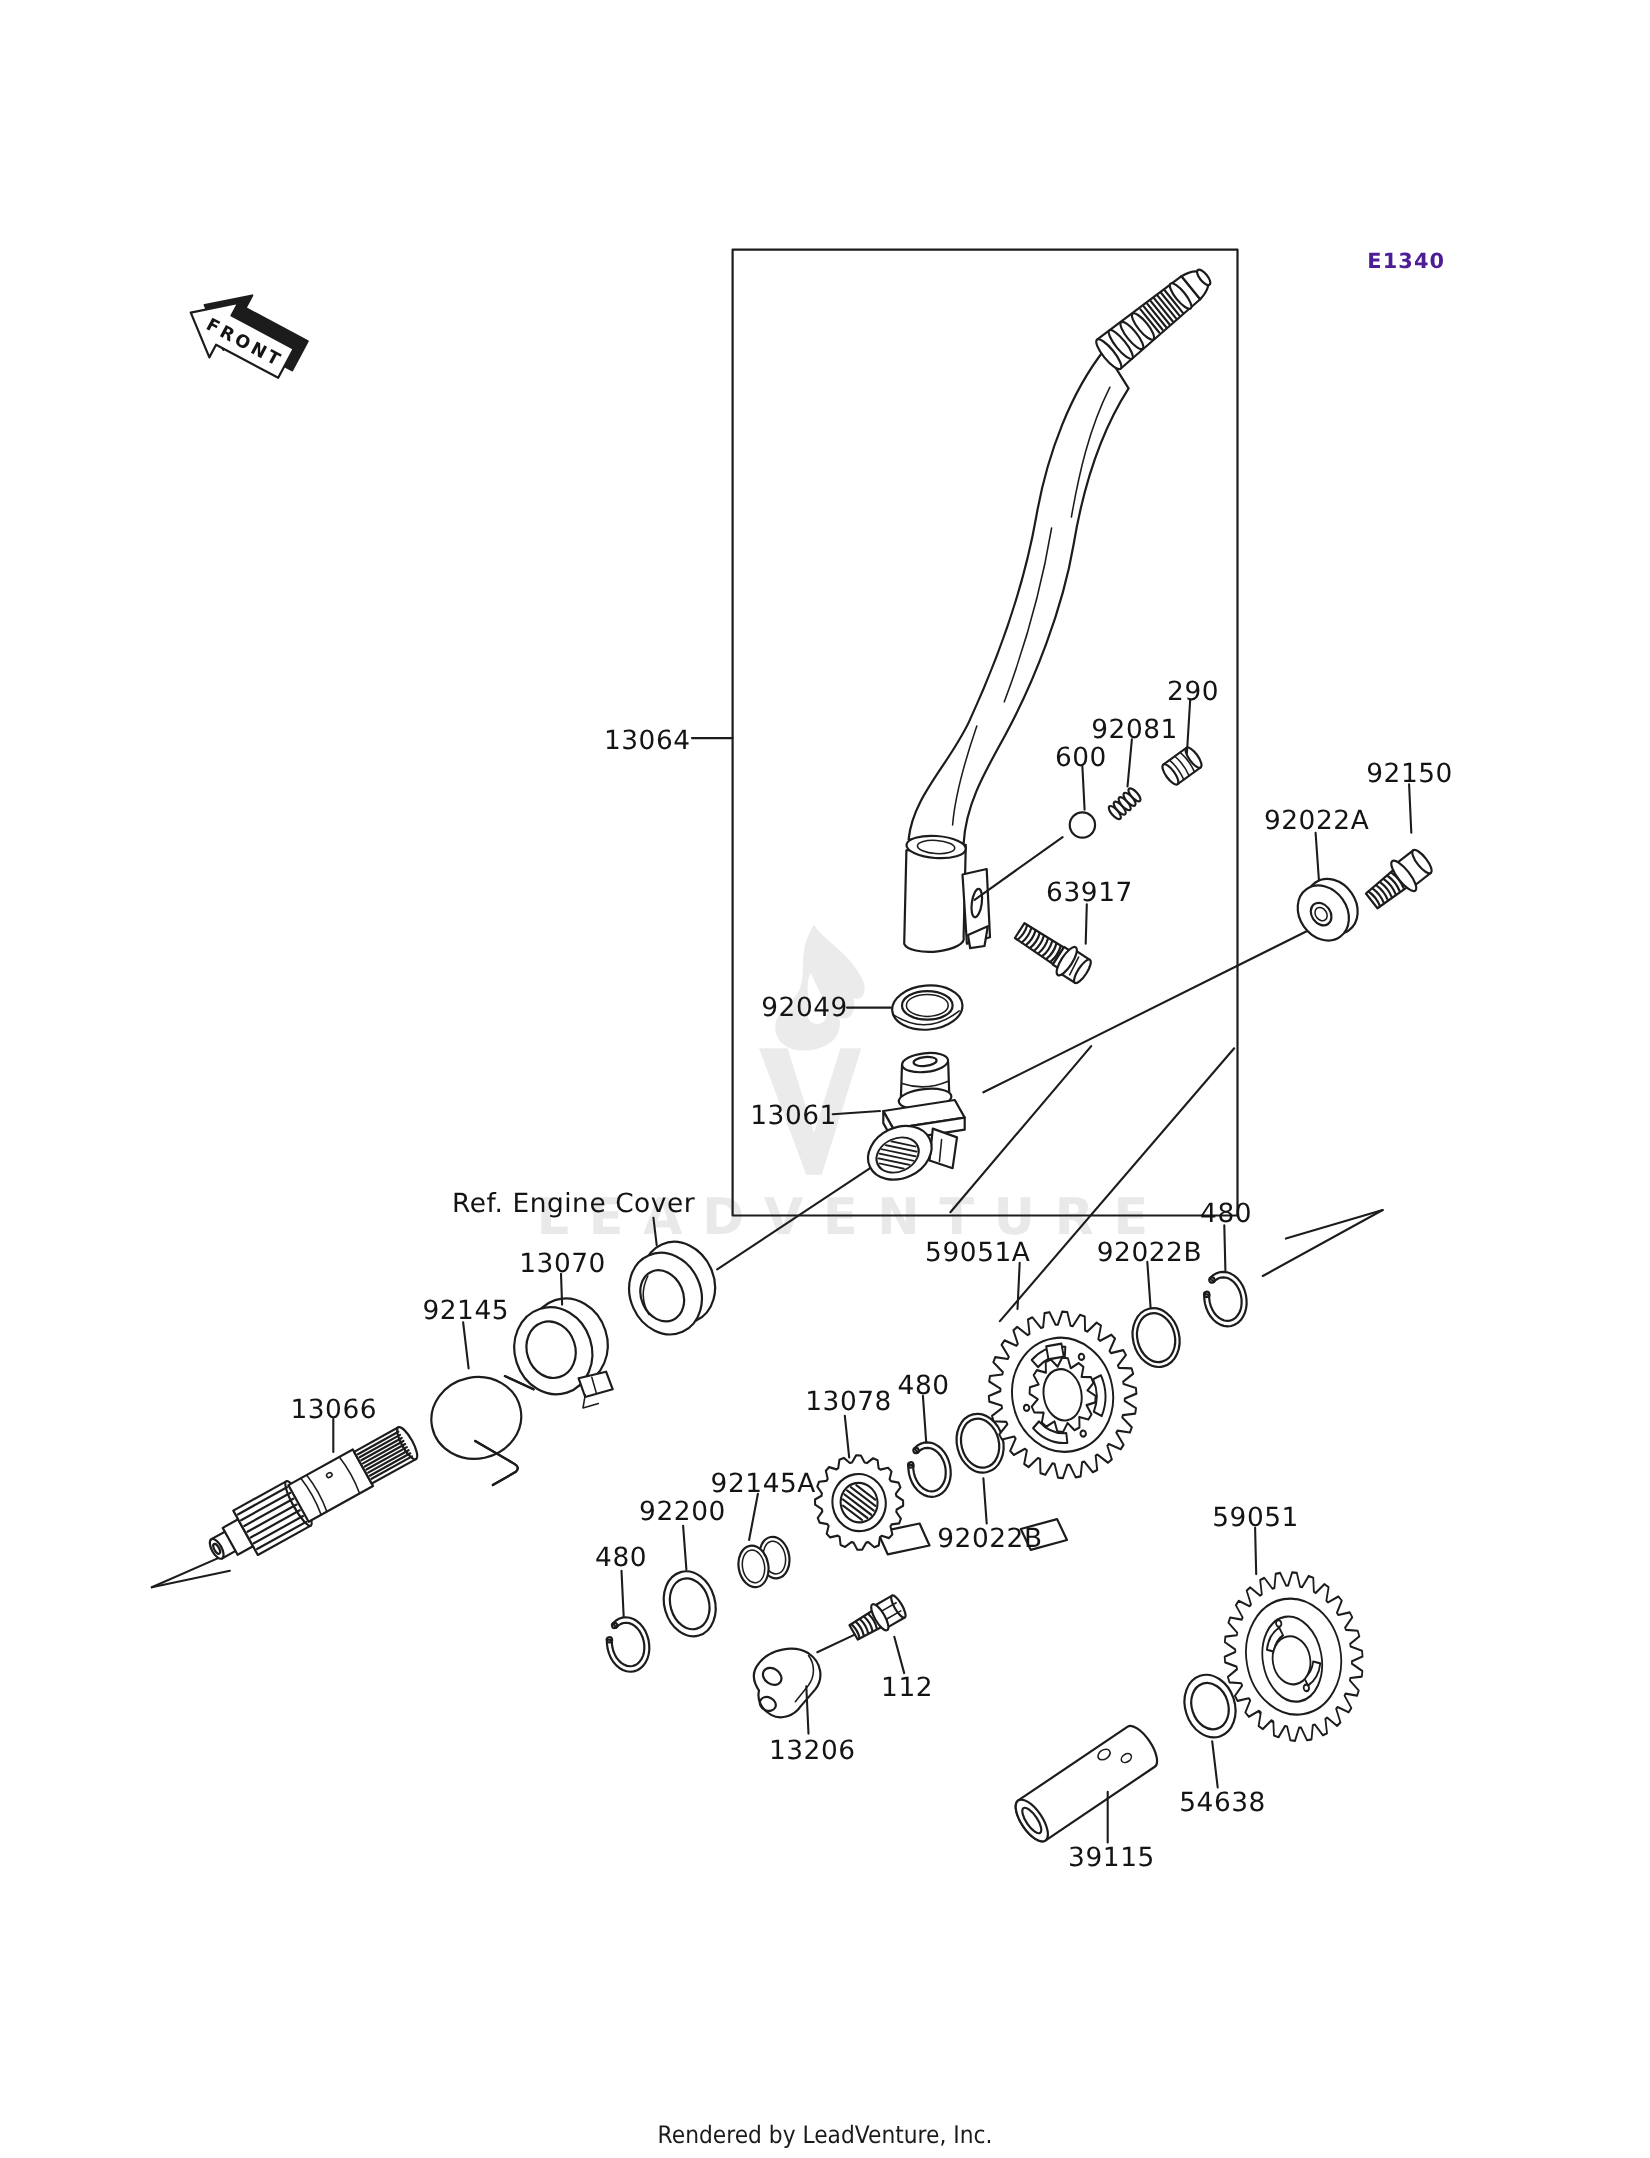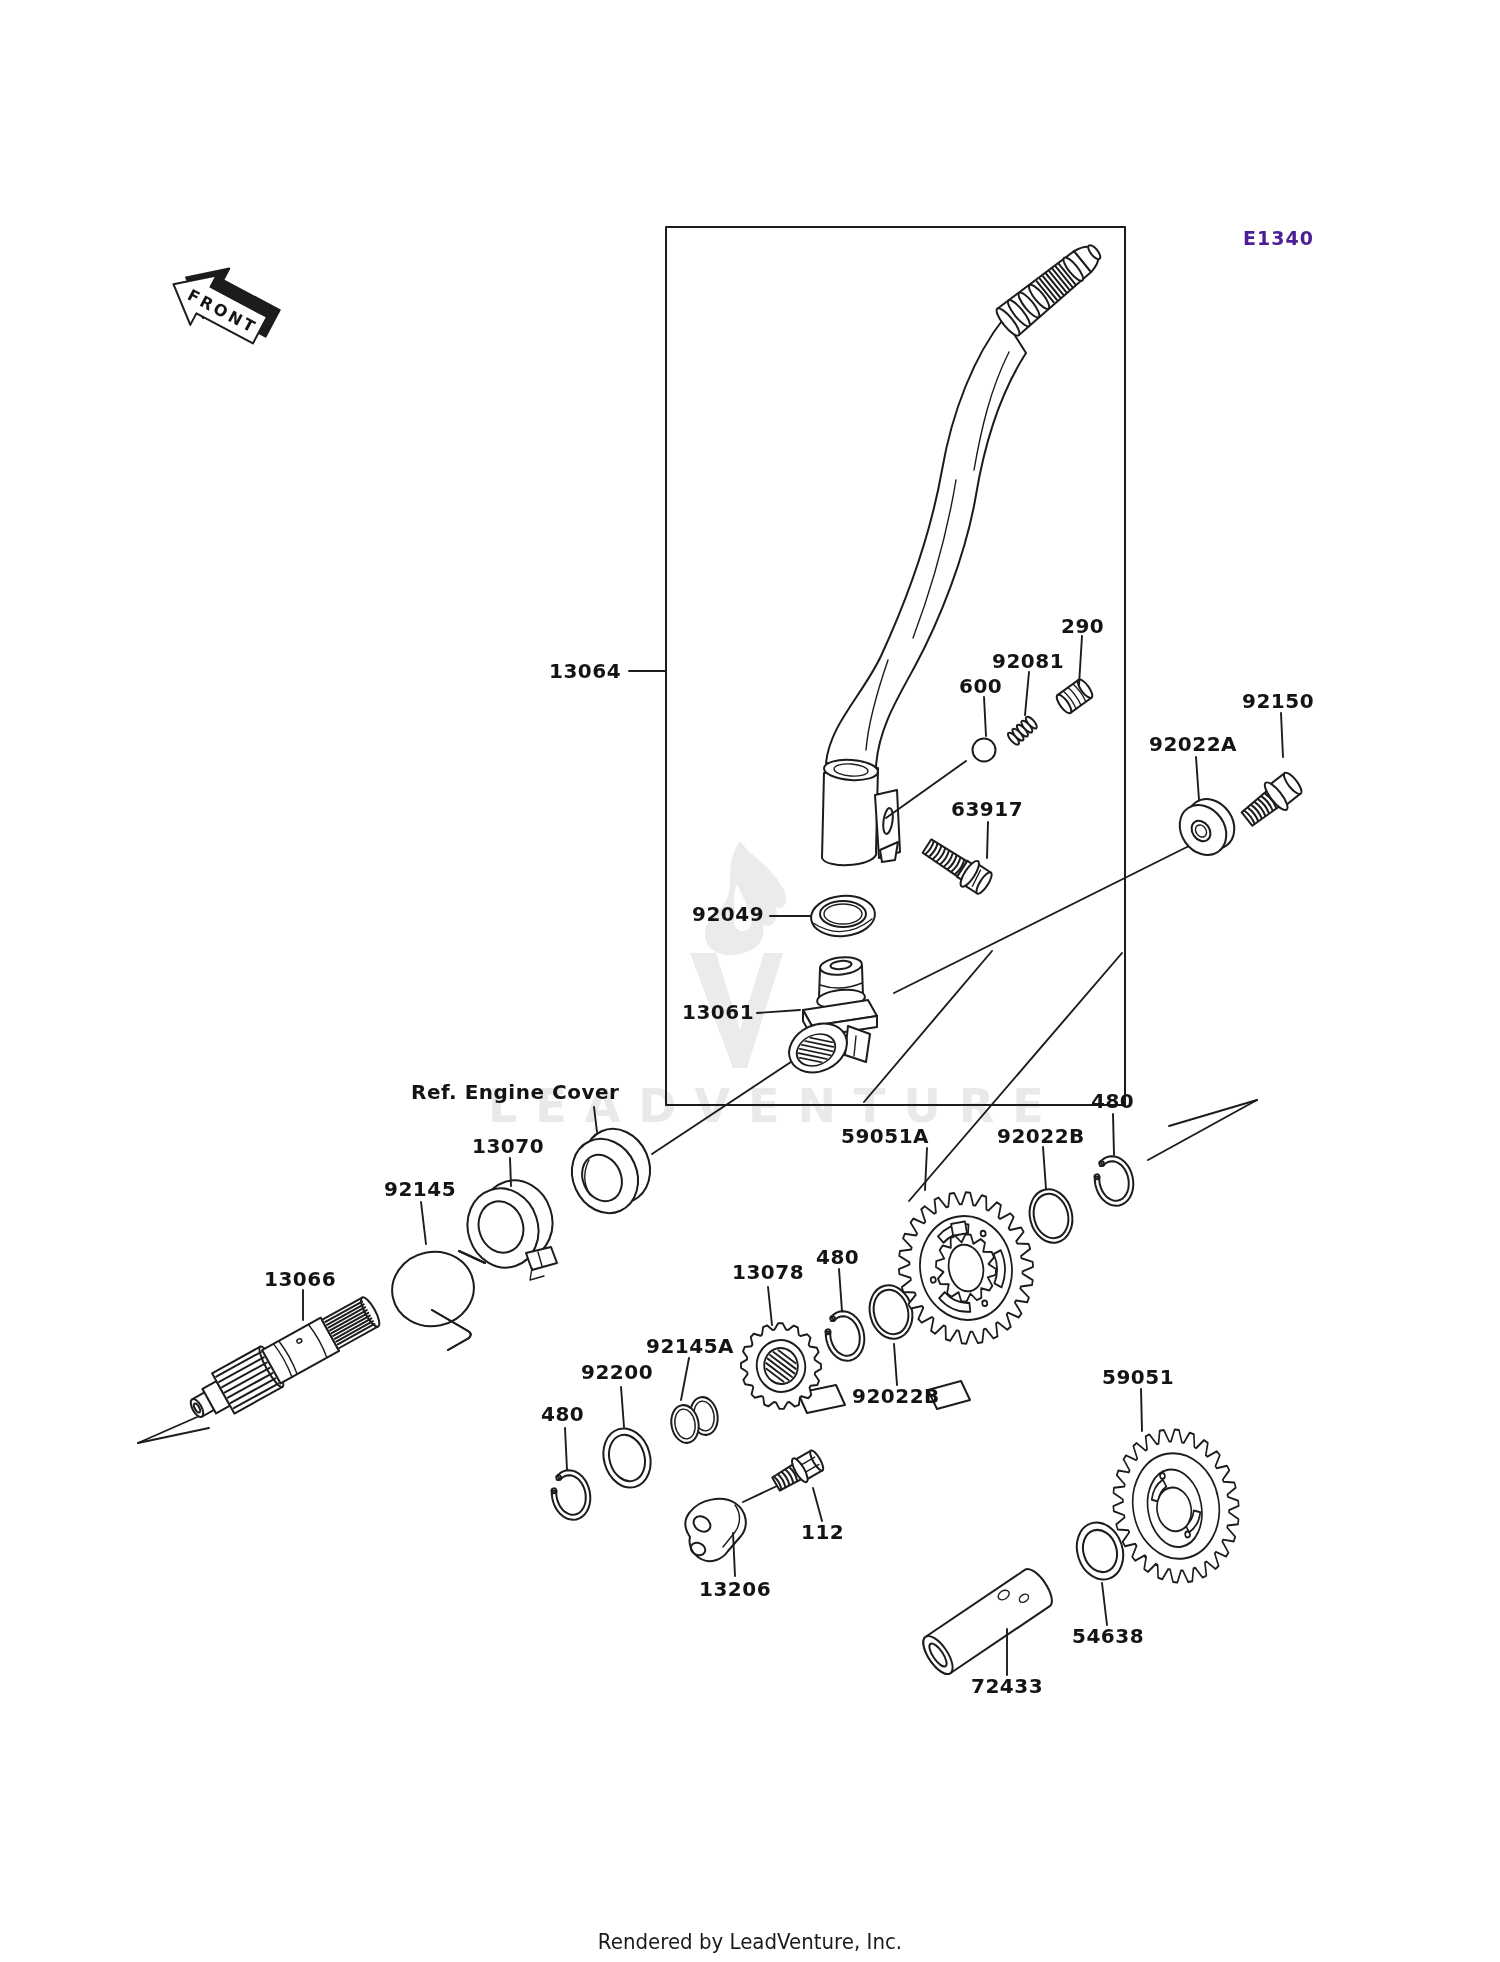--- a/index.html
+++ b/index.html
@@ -1,18 +1,18 @@
 <!DOCTYPE html>
 <html><head>
 <meta charset="utf-8">
 <style>
   html,body{margin:0;padding:0;background:#fff}
   #page{position:relative;width:1500px;height:1962px;background:#fff;overflow:hidden;
         font-family:"DejaVu Sans",sans-serif}
-  .pl{position:absolute;font-weight:bold;font-size:20px;line-height:1;color:#141414;
+  .pl{position:absolute;font-weight:normal;font-size:24px;line-height:1;color:#141414;
       white-space:nowrap;letter-spacing:0.5px}
   #code{position:absolute;left:1243px;top:228px;font-weight:bold;font-size:19px;
         letter-spacing:1px;color:#4c1d95}
   #footer{position:absolute;left:0;top:1929px;width:100%;text-align:center;
           font-size:22px;color:#1a1a1a;transform:scaleX(0.9)}
   #art{position:absolute;left:0;top:0}
   #art path,#art ellipse,#art circle,#art line,#art polygon,#art rect
       {stroke:#1c1c1c;stroke-width:2;fill:none;stroke-linecap:round;stroke-linejoin:round}
   #art .f{fill:#fff}
   #art .t{stroke-width:1.4}
@@ -422,16 +422,16 @@
 <div class="pl" style="left:732px;top:1262px">13078</div>
 <div class="pl" style="left:816px;top:1247px">480</div>
 <div class="pl" style="left:646px;top:1336px">92145A</div>
 <div class="pl" style="left:581px;top:1362px">92200</div>
 <div class="pl" style="left:541px;top:1404px">480</div>
 <div class="pl" style="left:852px;top:1386px">92022B</div>
 <div class="pl" style="left:801px;top:1522px">112</div>
 <div class="pl" style="left:699px;top:1579px">13206</div>
 <div class="pl" style="left:1102px;top:1367px">59051</div>
 <div class="pl" style="left:1072px;top:1626px">54638</div>
-<div class="pl" style="left:971px;top:1676px">72433</div>
+<div class="pl" style="left:971px;top:1676px">39115</div>
 
 <div id="footer">Rendered by LeadVenture, Inc.</div>
 </div>
 
 </body></html>

